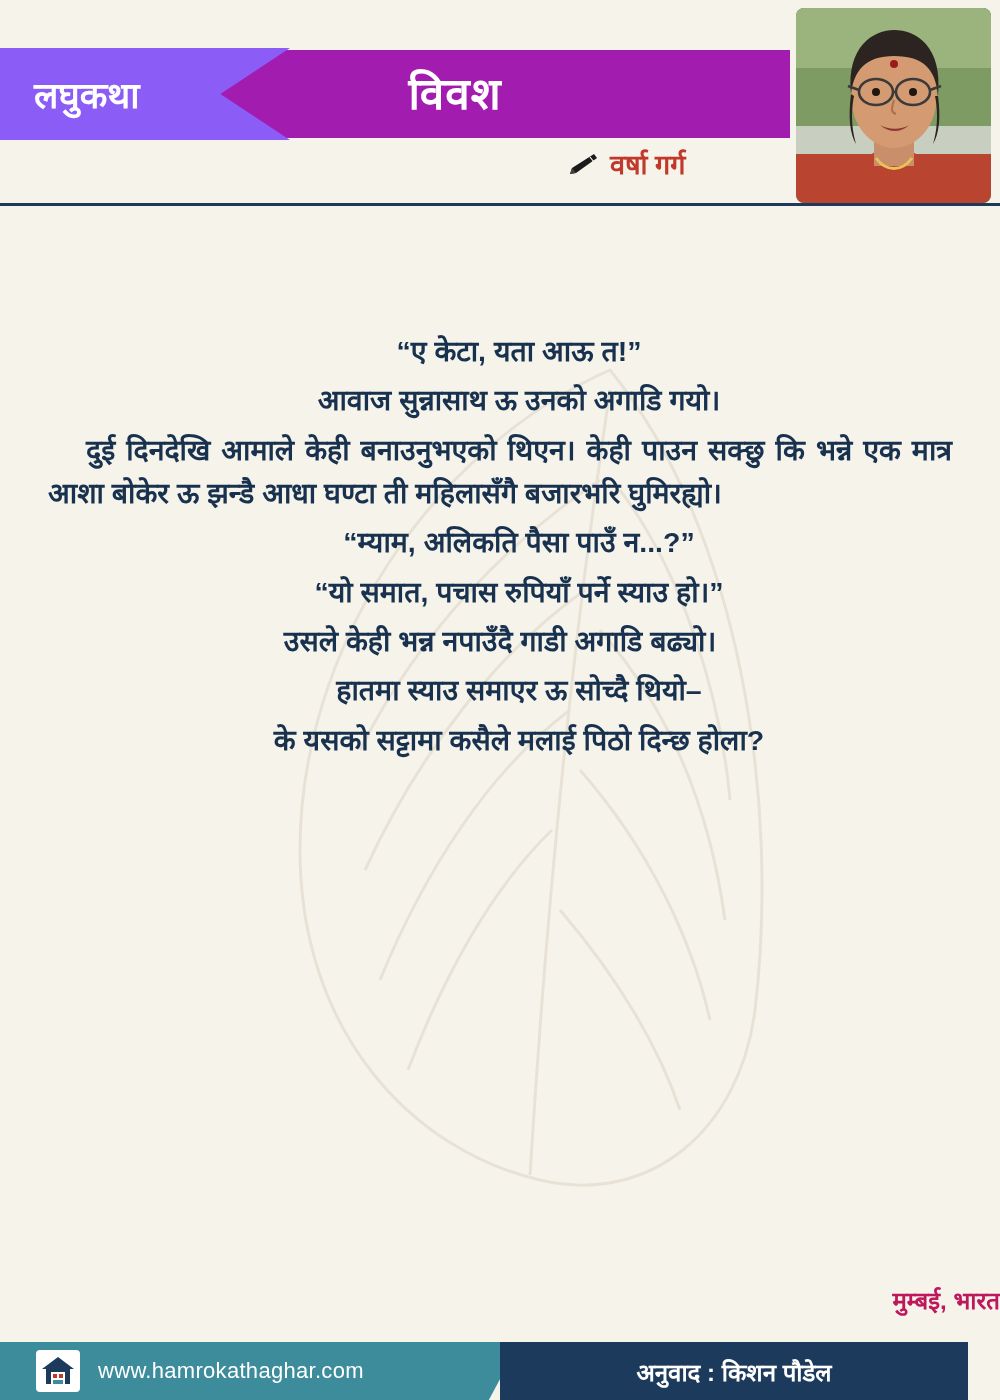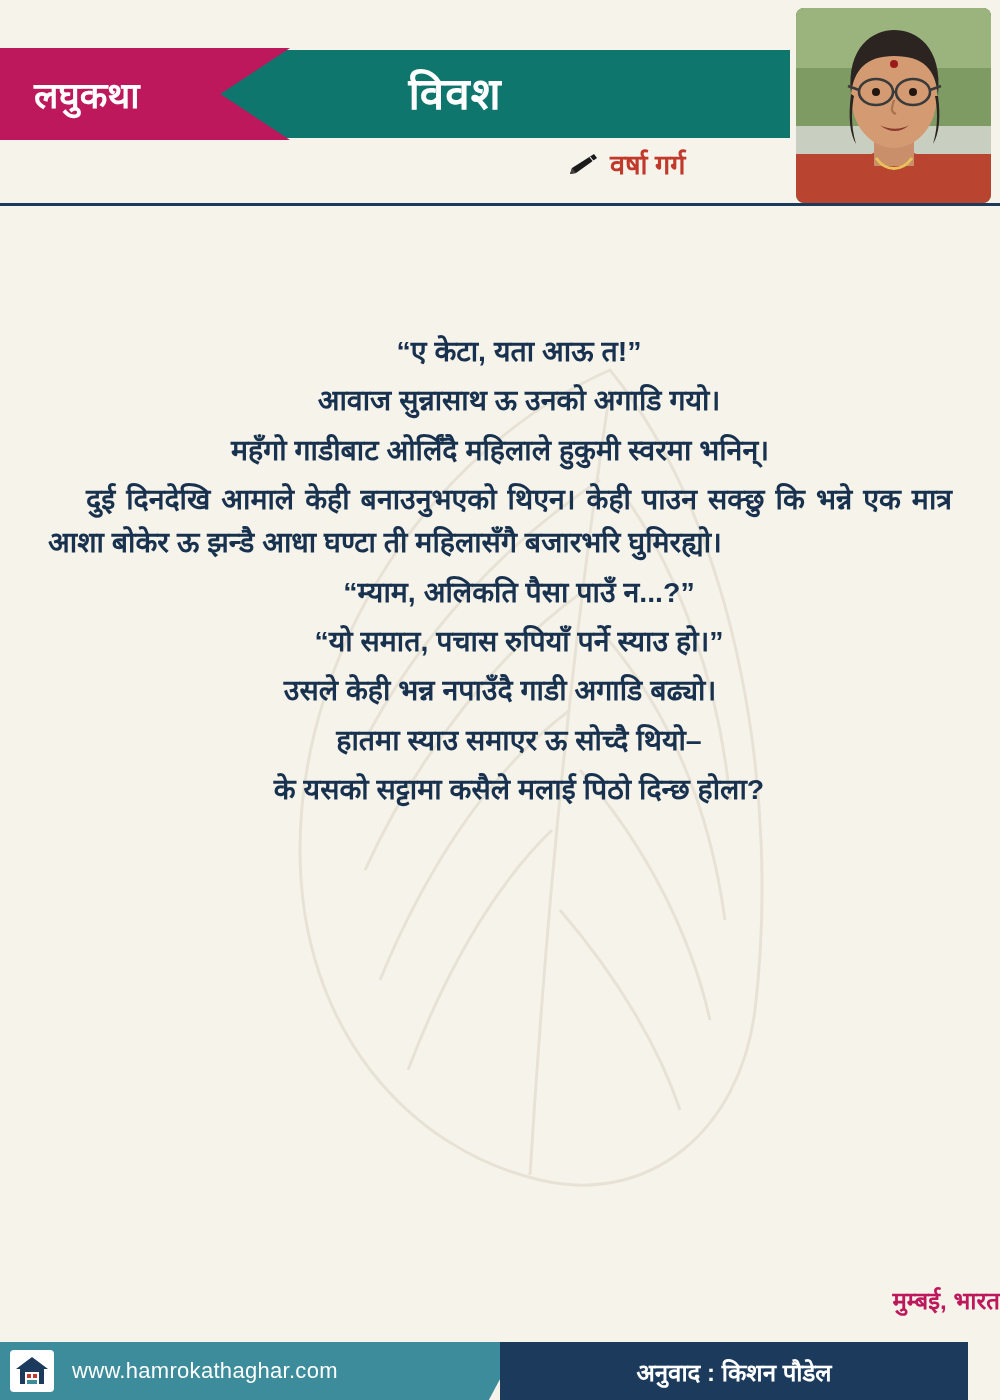--- a/index.html
+++ b/index.html
@@ -38,21 +38,21 @@
     left: 0; top: 0;
     width: 1000px;
     height: 205px;
     background: #f6f3ea;
   }
   .header-band {
     position: absolute;
     left: 0; top: 50px;
     width: 790px;
     height: 88px;
-    background: #0f766e;
+    background: #a21caf;
   }
   .header-band-inner {
     position: absolute;
     left: 0; top: 0;
     width: 100%;
     height: 100%;
     display: flex;
     align-items: center;
     justify-content: center;
     padding-left: 120px;
@@ -63,21 +63,21 @@
     font-size: 44px;
     font-weight: bold;
     letter-spacing: 1px;
     line-height: 1;
   }
   .category-tag {
     position: absolute;
     left: 0; top: 48px;
     width: 290px;
     height: 92px;
-    background: #be185d;
+    background: #8b5cf6;
     clip-path: polygon(0 0, 100% 0, 76% 50%, 100% 100%, 0 100%);
     display: flex;
     align-items: center;
     padding-left: 34px;
     box-sizing: border-box;
   }
   .category-tag span {
     color: #ffffff;
     font-size: 36px;
     font-weight: bold;
@@ -163,21 +163,21 @@
     height: 58px;
   }
   .footer-left {
     position: absolute;
     left: 0; top: 0;
     width: 520px;
     height: 58px;
     background: #3c8c9c;
     display: flex;
     align-items: center;
-    padding-left: 10px;
+    padding-left: 36px;
     box-sizing: border-box;
     clip-path: polygon(0 0, 100% 0, 94% 100%, 0 100%);
   }
   .footer-logo {
     width: 44px;
     height: 42px;
     background: #ffffff;
     border-radius: 4px;
     margin-right: 18px;
     display: flex;
@@ -291,21 +291,20 @@
         </g>
       </svg>
     </div>
 
     <div class="header-rule"></div>
   </div>
 
   <div class="story">
     <p class="indent nojust">“ए केटा, यता आऊ त!”</p>
     <p class="indent nojust">आवाज सुन्नासाथ ऊ उनको अगाडि गयो।</p>
-    <p class="nojust">महँगो गाडीबाट ओर्लिँदै महिलाले हुकुमी स्वरमा भनिन्।</p>
     <p class="indent">दुई दिनदेखि आमाले केही बनाउनुभएको थिएन। केही पाउन सक्छु कि भन्ने एक मात्र आशा बोकेर ऊ झन्डै आधा घण्टा ती महिलासँगै बजारभरि घुमिरह्यो।</p>
     <p class="indent nojust">“म्याम, अलिकति पैसा पाउँ न...?”</p>
     <p class="indent nojust">“यो समात, पचास रुपियाँ पर्ने स्याउ हो।”</p>
     <p class="nojust">उसले केही भन्न नपाउँदै गाडी अगाडि बढ्यो।</p>
     <p class="indent nojust">हातमा स्याउ समाएर ऊ सोच्दै थियो–</p>
     <p class="indent nojust">के यसको सट्टामा कसैले मलाई पिठो दिन्छ होला?</p>
   </div>
 
   <div class="place">मुम्बई, भारत</div>
 

